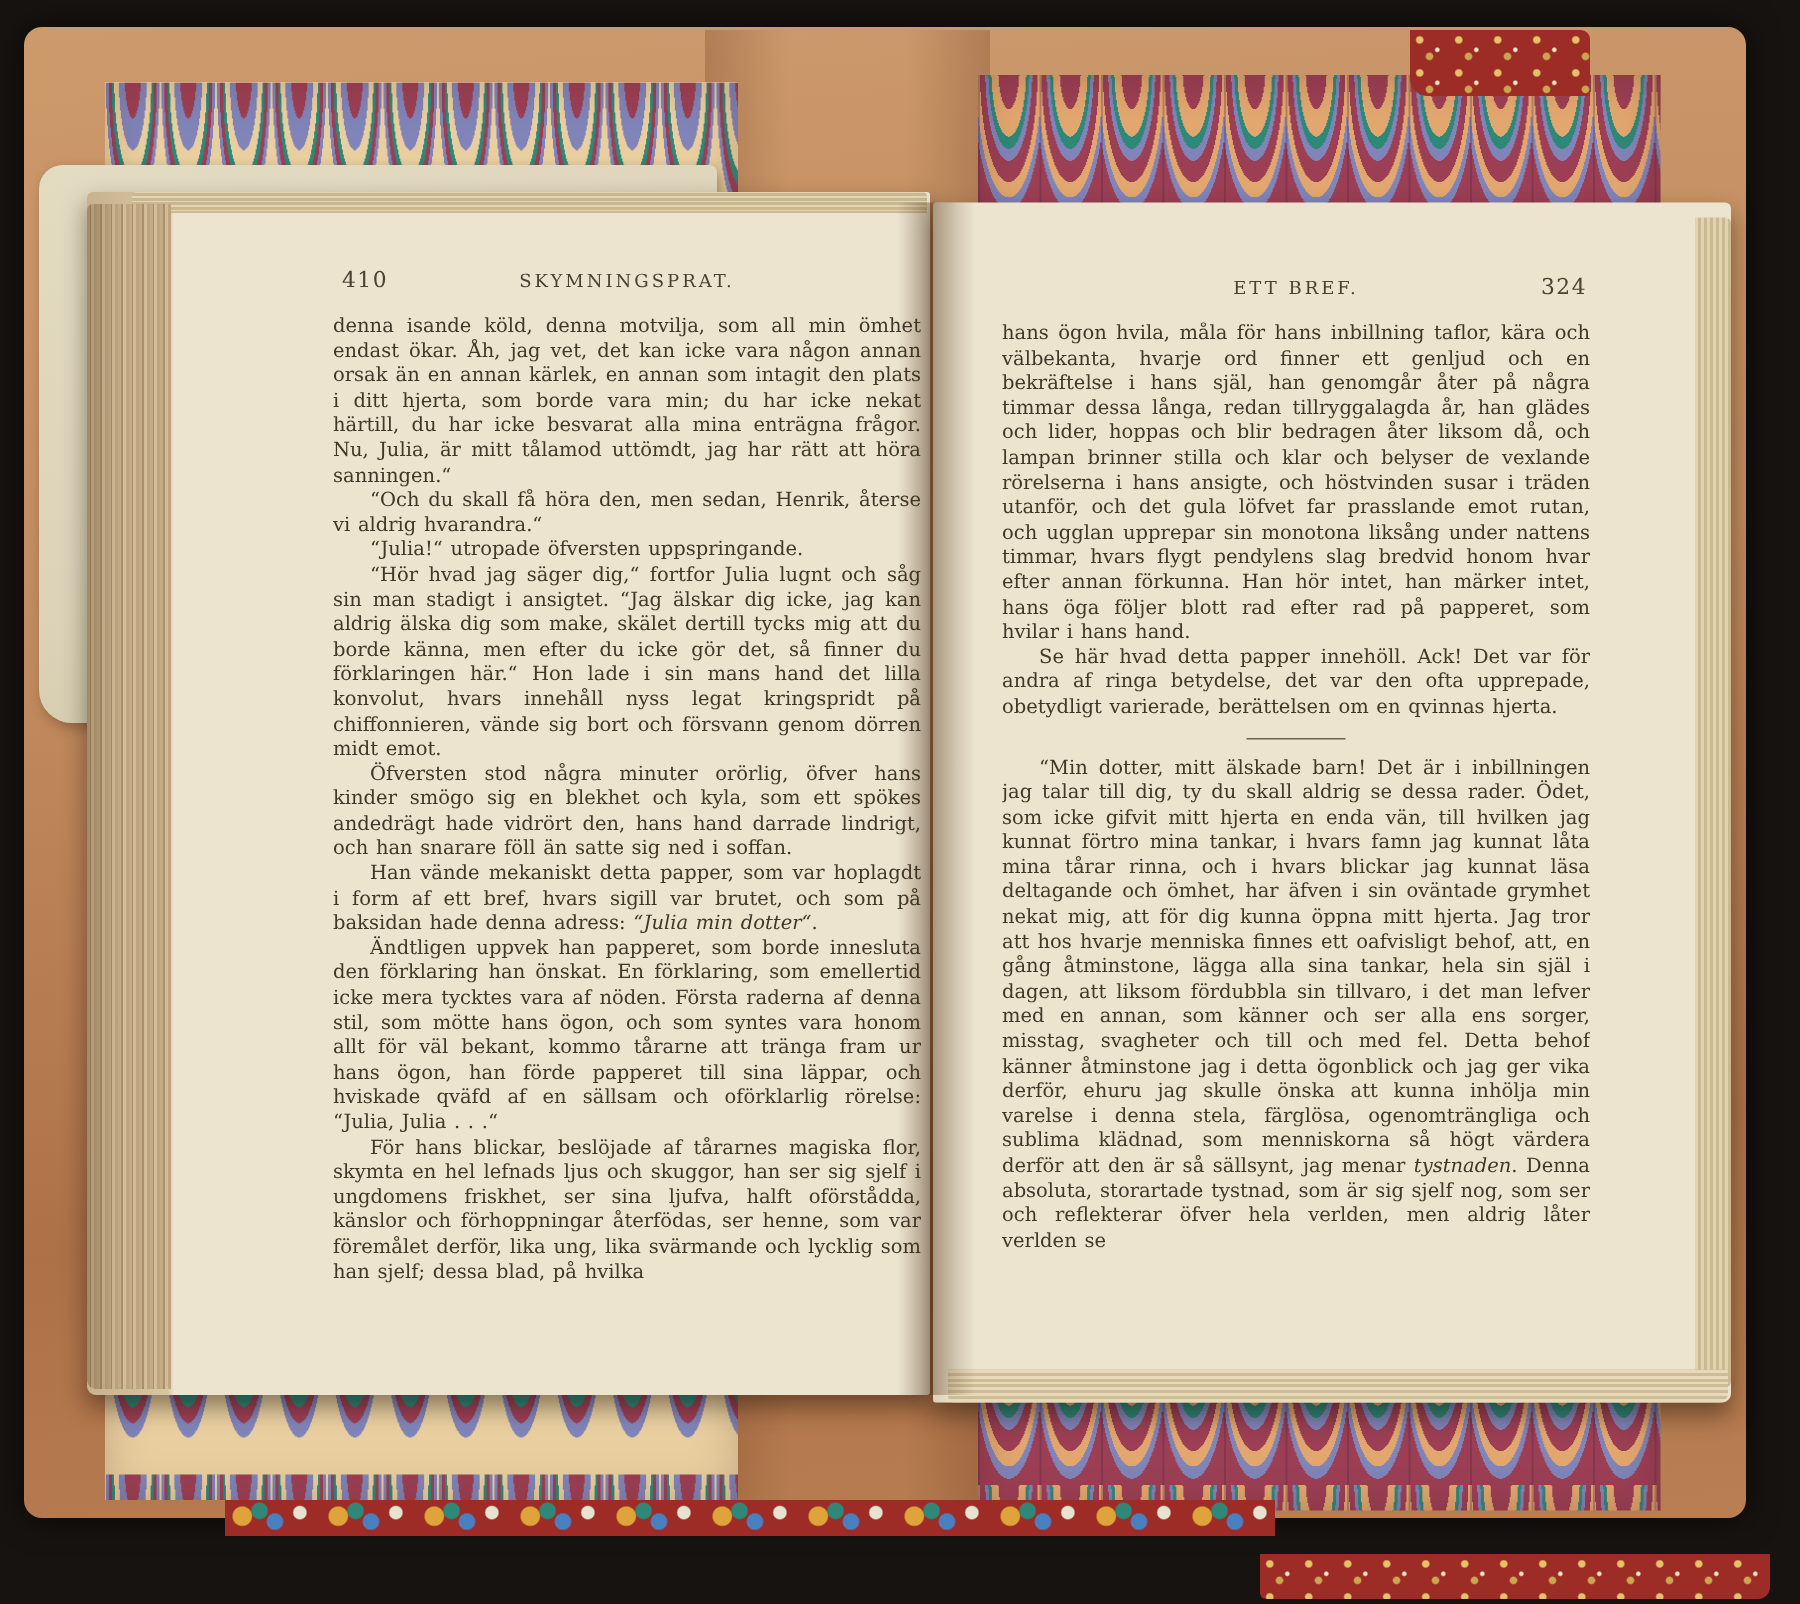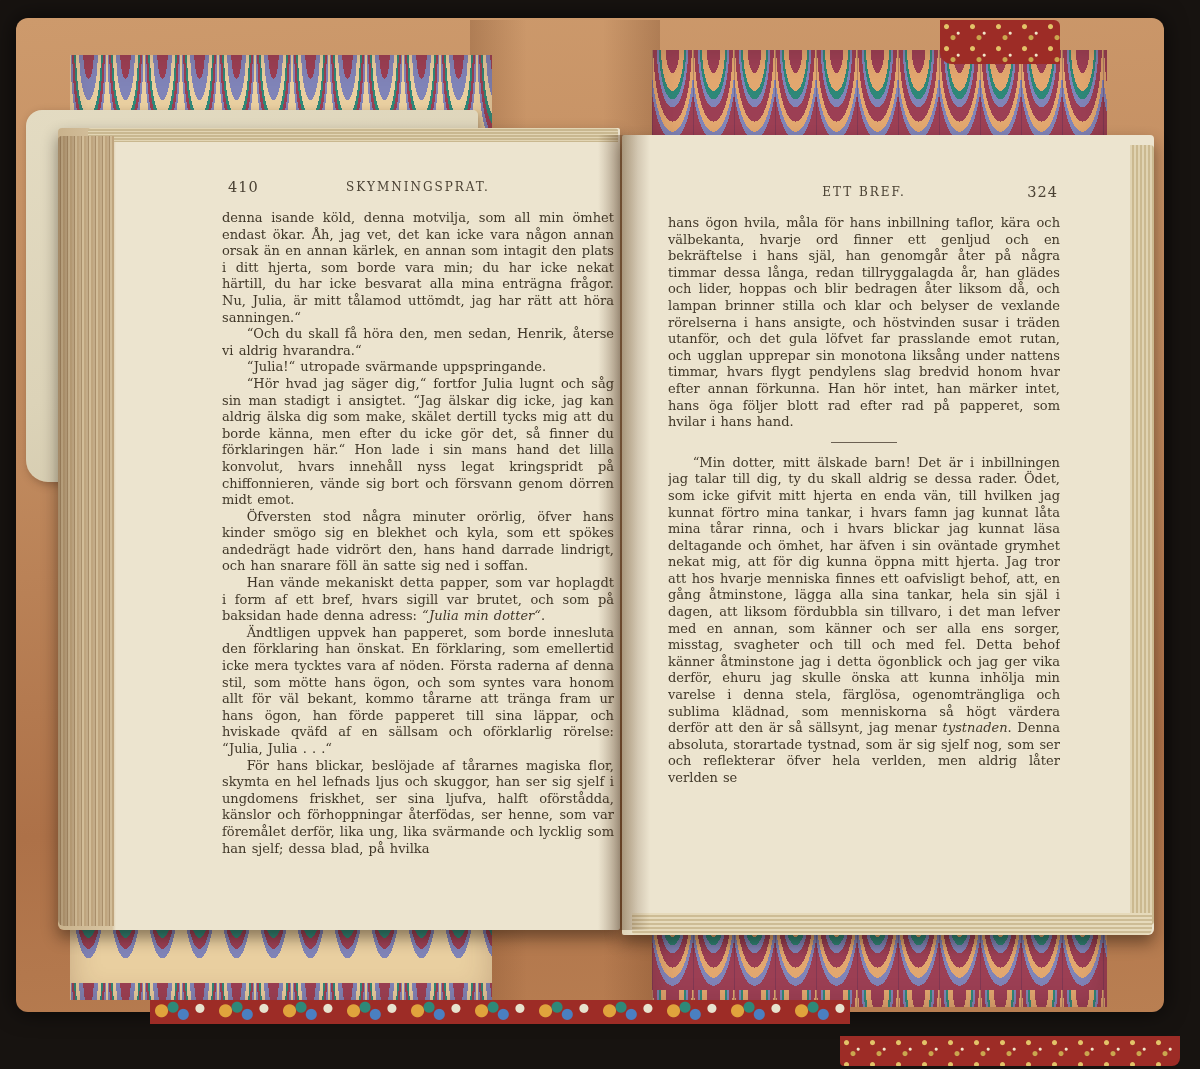--- a/index.html
+++ b/index.html
@@ -174,21 +174,21 @@
   <div class="abs edge-left"></div>
   <div class="page-face">
     <div class="text-col col-left">
       <div class="running-head">
         <span class="folio folio-left">410</span>
         <span class="title">SKYMNINGSPRAT.</span>
       </div>
       <div class="body-text">
           <p class="noindent"><span>denna isande köld, denna motvilja, som all min ömhet endast ökar.  Åh, jag vet, det kan icke vara någon annan orsak än en annan kärlek, en annan som intagit den plats i ditt hjerta, som borde vara min; du har icke nekat härtill, du har icke besvarat alla mina enträgna frågor.  Nu, Julia, är mitt tålamod uttömdt, jag har rätt att höra sanningen.“</span></p>
           <p><span>“Och du skall få höra den, men sedan, Henrik, återse vi aldrig hvarandra.“</span></p>
-          <p><span>“Julia!“ utropade svärmande uppspringande.</span></p>
+          <p><span>“Julia!“ utropade öfversten uppspringande.</span></p>
           <p><span>“Hör hvad jag säger dig,“ fortfor Julia lugnt och såg sin man stadigt i ansigtet.  “Jag älskar dig icke, jag kan aldrig älska dig som make, skälet dertill tycks mig att du borde känna, men efter du icke gör det, så finner du förklaringen här.“  Hon lade i sin mans hand det lilla konvolut, hvars innehåll nyss legat kringspridt på chiffonnieren, vände sig bort och försvann genom dörren midt emot.</span></p>
           <p><span>Öfversten stod några minuter orörlig, öfver hans kinder smögo sig en blekhet och kyla, som ett spökes andedrägt hade vidrört den, hans hand darrade lindrigt, och han snarare föll än satte sig ned i soffan.</span></p>
           <p><span>Han vände mekaniskt detta papper, som var hoplagdt i form af ett bref, hvars sigill var brutet, och som på baksidan hade denna adress: </span><i>“Julia min dotter“</i><span>.</span></p>
           <p><span>Ändtligen uppvek han papperet, som borde innesluta den förklaring han önskat.  En förklaring, som emellertid icke mera tycktes vara af nöden.  Första raderna af denna stil, som mötte hans ögon, och som syntes vara honom allt för väl bekant, kommo tårarne att tränga fram ur hans ögon, han förde papperet till sina läppar, och hviskade qväfd af en sällsam och oförklarlig rörelse: “Julia, Julia . . .“</span></p>
           <p><span>För hans blickar, beslöjade af tårarnes magiska flor, skymta en hel lefnads ljus och skuggor, han ser sig sjelf i ungdomens friskhet, ser sina ljufva, halft oförstådda, känslor och förhoppningar återfödas, ser henne, som var föremålet derför, lika ung, lika svärmande och lycklig som han sjelf; dessa blad, på hvilka</span></p>
         </div>
     </div>
   </div>
 </div>
 
@@ -196,20 +196,21 @@
   <div class="abs edge-right2"></div>
   <div class="abs edge-bottom-right"></div>
   <div class="page-face">
     <div class="text-col col-right">
       <div class="running-head">
         <span class="title">ETT BREF.</span>
         <span class="folio folio-right">324</span>
       </div>
       <div class="body-text">
           <p class="noindent"><span>hans ögon hvila, måla för hans inbillning taflor, kära och välbekanta, hvarje ord finner ett genljud och en bekräftelse i hans själ, han genomgår åter på några timmar dessa långa, redan tillryggalagda år, han glädes och lider, hoppas och blir bedragen åter liksom då, och lampan brinner stilla och klar och belyser de vexlande rörelserna i hans ansigte, och höstvinden susar i träden utanför, och det gula löfvet far prasslande emot rutan, och ugglan upprepar sin monotona liksång under nattens timmar, hvars flygt pendylens slag bredvid honom hvar efter annan förkunna.  Han hör intet, han märker intet, hans öga följer blott rad efter rad på papperet, som hvilar i hans hand.</span></p>
+          <p><span>Se här hvad detta papper innehöll.  Ack!  Det var för andra af ringa betydelse, det var den ofta upprepade, obetydligt varierade, berättelsen om en qvinnas hjerta.</span></p>
           <div class="sep-rule"></div>
           <p><span>“Min dotter, mitt älskade barn!  Det är i inbillningen jag talar till dig, ty du skall aldrig se dessa rader. Ödet, som icke gifvit mitt hjerta en enda vän, till hvilken jag kunnat förtro mina tankar, i hvars famn jag kunnat låta mina tårar rinna, och i hvars blickar jag kunnat läsa deltagande och ömhet, har äfven i sin oväntade grymhet nekat mig, att för dig kunna öppna mitt hjerta.  Jag tror att hos hvarje menniska finnes ett oafvisligt behof, att, en gång åtminstone, lägga alla sina tankar, hela sin själ i dagen, att liksom fördubbla sin tillvaro, i det man lefver med en annan, som känner och ser alla ens sorger, misstag, svagheter och till och med fel.  Detta behof känner åtminstone jag i detta ögonblick och jag ger vika derför, ehuru jag skulle önska att kunna inhölja min varelse i denna stela, färglösa, ogenomträngliga och sublima klädnad, som menniskorna så högt värdera derför att den är så sällsynt, jag menar </span><i>tystnaden</i><span>.  Denna absoluta, storartade tystnad, som är sig sjelf nog, som ser och reflekterar öfver hela verlden, men aldrig låter verlden se</span></p>
         </div>
     </div>
   </div>
 </div>
 
 <div class="abs gutter-shadow"></div>
 
 </body></html>

